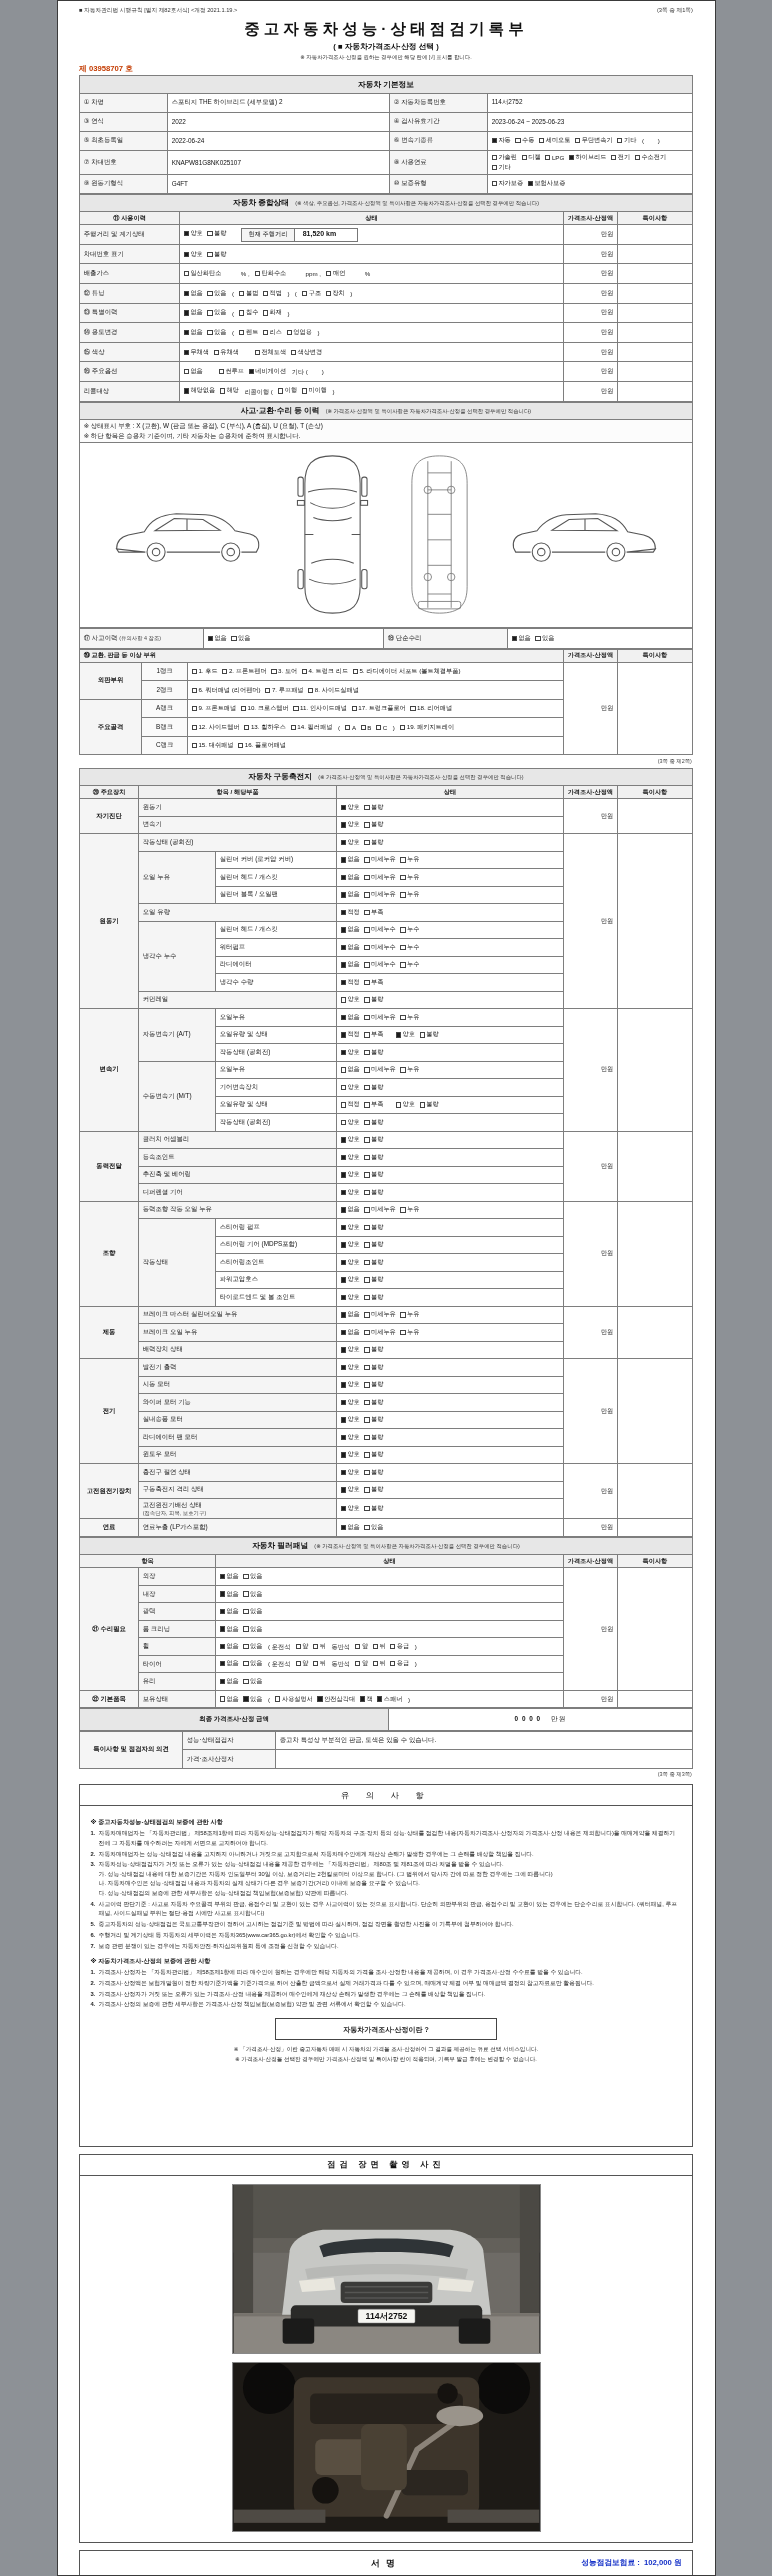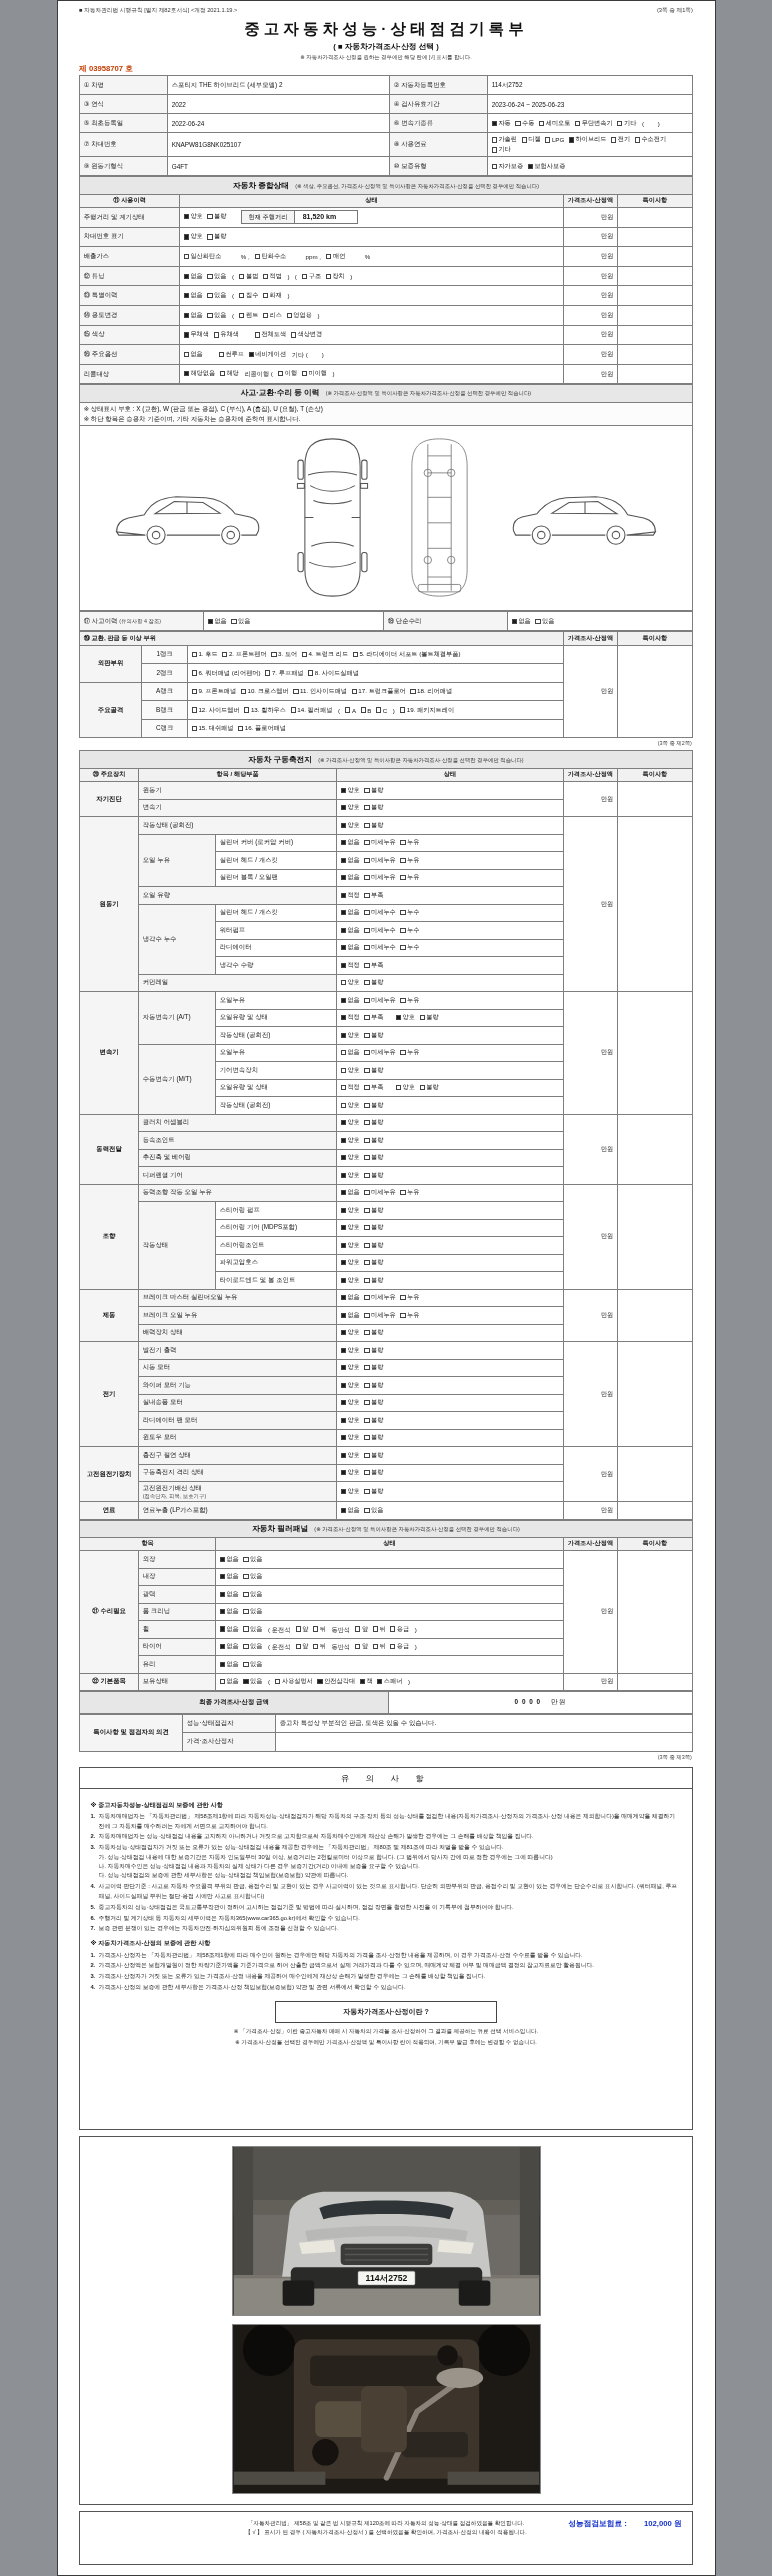--- a/index.html
+++ b/index.html
@@ -47,21 +47,21 @@
   .nitem{position:relative;padding-left:8.2px;margin:1.5px 0}
   .nnum{position:absolute;left:0;font-weight:bold}
   .nbox{border:0.8px solid #444;width:222px;margin:8.2px auto 4.1px;text-align:center;font-weight:bold;padding:4.6px;font-size:7px}
   .nline{text-align:center;font-size:5.6px;margin:1.5px 0;color:#222}
   .photos{border:0.8px solid #555;margin-top:6.2px;padding-bottom:10.3px}
   .photos-title{text-align:center;font-weight:bold;font-size:8.2px;letter-spacing:4.1px;padding:4.6px;border-bottom:0.5px solid #555}
   .photo{display:block;width:309px;margin:8.2px auto 0;border:0.5px solid #888;background:#222}
   .sign{border:0.8px solid #555;margin-top:6.2px;padding:6.2px 9.3px;position:relative;min-height:54px}
   .sign-title{text-align:center;font-weight:bold;font-size:8.8px;letter-spacing:6.2px;margin:1px 0 6.2px}
   .fee{position:absolute;right:10.3px;top:7.2px;color:#1430c8;font-weight:bold;font-size:7.7px}
-  .fee .fv{margin-left:15px}
+  .fee .fv{margin-left:2px}
   .sign-line{font-size:5.6px;margin:1.5px 0;text-align:center;color:#222}
   svg{display:block}
 </style>
 </head>
 <body>
 
 <div class="page">
 
   <div class="topline">
     <span>■ 자동차관리법 시행규칙 [별지 제82호서식] &lt;개정 2021.1.19.&gt;</span>
@@ -76,20 +76,23 @@
   <div class="docno">제 03958707 호</div>
 
   <table class="tbl tbl-basic">
     <colgroup>
         <col style="width:88px">
         <col style="width:222px">
         <col style="width:98px">
         <col>
       </colgroup>
     <tbody>
+        <tr class="sec">
+          <td colspan="4">자동차 기본정보</td>
+        </tr>
     <tr>
       <td class="lb">① 차명</td>
       <td>스포티지 THE 하이브리드 (세부모델) 2</td>
       <td class="lb">② 자동차등록번호</td>
       <td>114서2752</td>
     </tr>
     <tr>
       <td class="lb">③ 연식</td>
       <td>2022</td>
       <td class="lb">④ 검사유효기간</td>
@@ -1293,20 +1296,21 @@
         <div class="nitem"><span class="nnum">2.</span>가격조사·산정액은 보험개발원이 정한 차량기준가액을 기준가격으로 하여 산출한 금액으로서 실제 거래가격과 다를 수 있으며, 매매계약 체결 여부 및 매매금액 결정의 참고자료로만 활용됩니다.</div>
         <div class="nitem"><span class="nnum">3.</span>가격조사·산정자가 거짓 또는 오류가 있는 가격조사·산정 내용을 제공하여 매수인에게 재산상 손해가 발생한 경우에는 그 손해를 배상할 책임을 집니다.</div>
         <div class="nitem"><span class="nnum">4.</span>가격조사·산정의 보증에 관한 세부사항은 가격조사·산정 책임보험(보증보험) 약관 및 관련 서류에서 확인할 수 있습니다.</div>
         <div class="nbox">자동차가격조사·산정이란 ?</div>
         <div class="nline">※ 「가격조사·산정」이란 중고자동차 매매 시 자동차의 가격을 조사·산정하여 그 결과를 제공하는 유료 선택 서비스입니다.</div>
         <div class="nline">※ 가격조사·산정을 선택한 경우에만 가격조사·산정액 및 특이사항 란이 적용되며, 기록부 발급 후에는 변경할 수 없습니다.</div>
       </div>
   </div>
 
   <div class="photos">
+    <div class="photos-title">점검 장면 촬영 사진</div>
 
     <svg class="photo" width="309" height="170" viewBox="0 0 600 330">
       <rect width="600" height="330" fill="#6e6b66"></rect>
       <rect width="600" height="105" fill="#56544e"></rect>
       <rect y="105" width="600" height="28" fill="#63605a"></rect>
       <rect x="0" y="0" width="38" height="252" fill="#4b4944"></rect>
       <rect x="562" y="0" width="38" height="252" fill="#4b4944"></rect>
       <rect y="252" width="600" height="78" fill="#8b8781"></rect>
       <rect y="252" width="600" height="6" fill="#77736d"></rect>
       <path d="M95,255 L110,128 C115,108 140,92 175,88 L425,88 C460,92 485,108 490,128 L505,255 Z" fill="#c7c8c5"></path>
@@ -1341,18 +1345,19 @@
       <circle cx="420" cy="60" r="20" fill="#15120f"></circle>
       <rect x="250" y="120" width="90" height="130" rx="14" fill="#4a4134"></rect>
     </svg>
   </div>
 
   <div class="sign">
     <div class="fee">
       <span>성능점검보험료 :</span>
       <span class="fv">102,000 원</span>
     </div>
+    <div class="sign-title">서명</div>
     <div class="sign-line">「자동차관리법」 제58조 및 같은 법 시행규칙 제120조에 따라 자동차의 성능·상태를 점검하였음을 확인합니다.</div>
     <div class="sign-line">【 √ 】 표시가 된 경우 ( 자동차가격조사·산정서 ) 를 선택하였음을 확인하며, 가격조사·산정의 내용이 적용됩니다.</div>
   </div>
 
 </div>
 
 
 </body></html>

